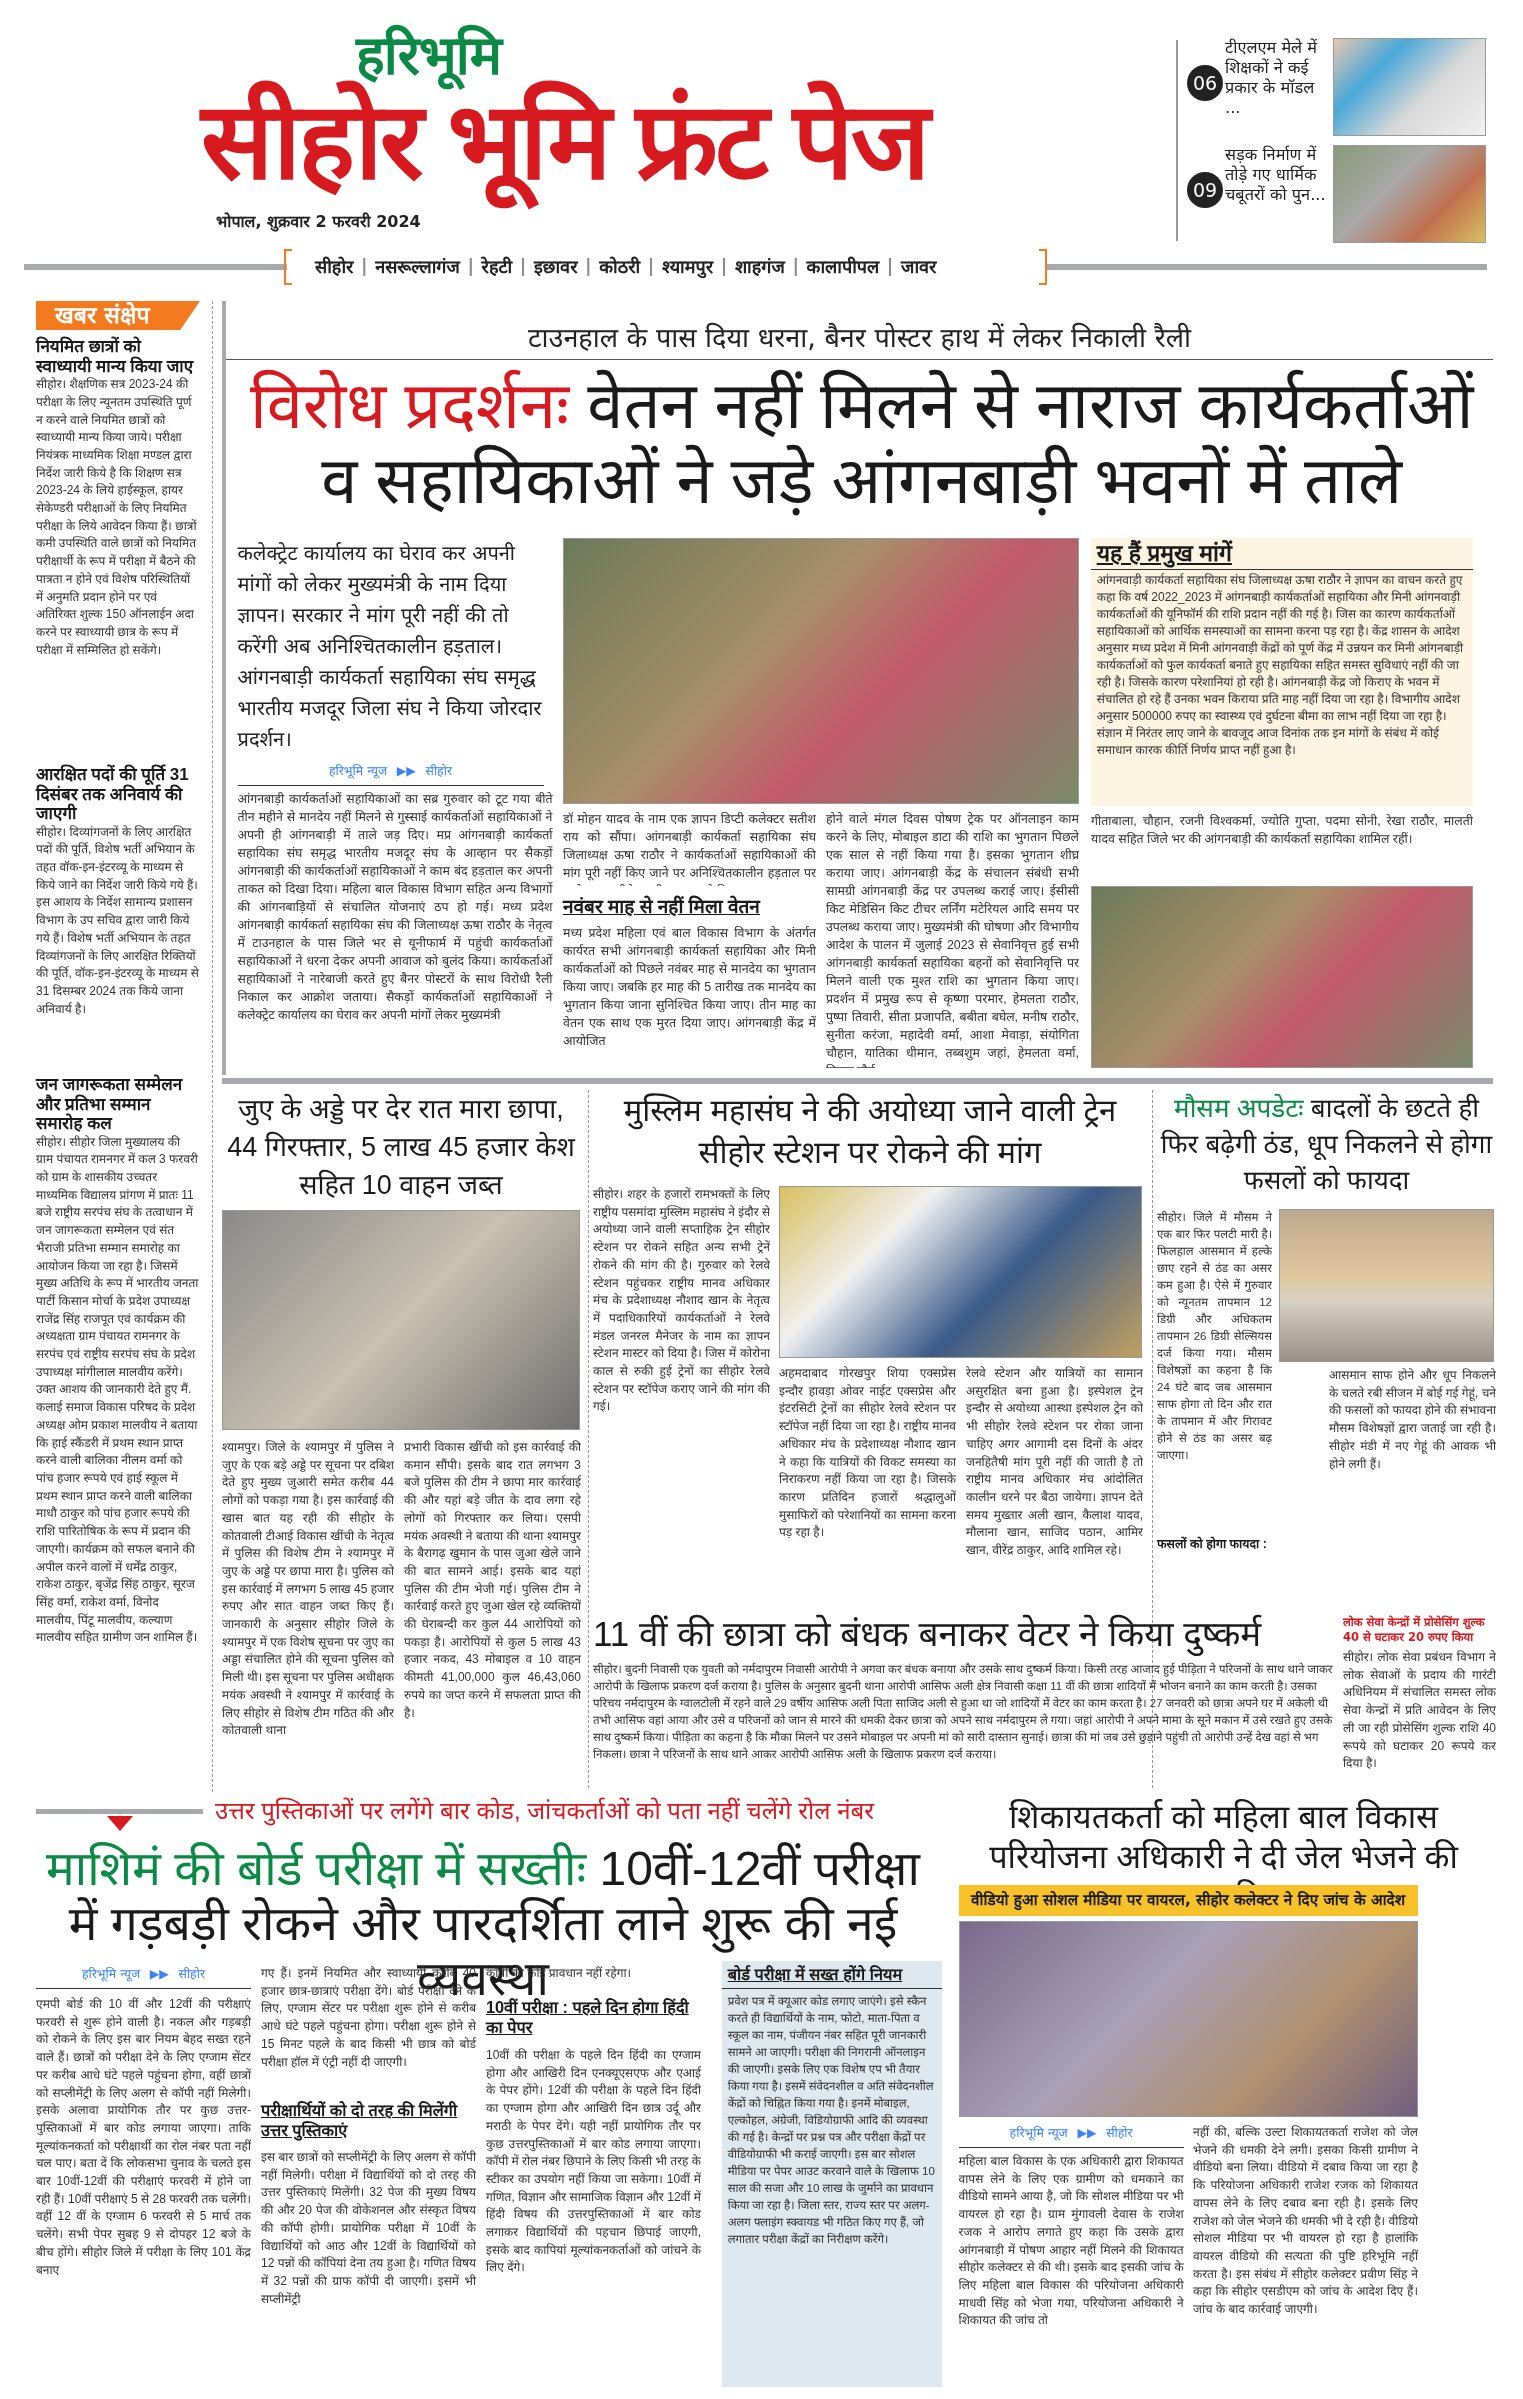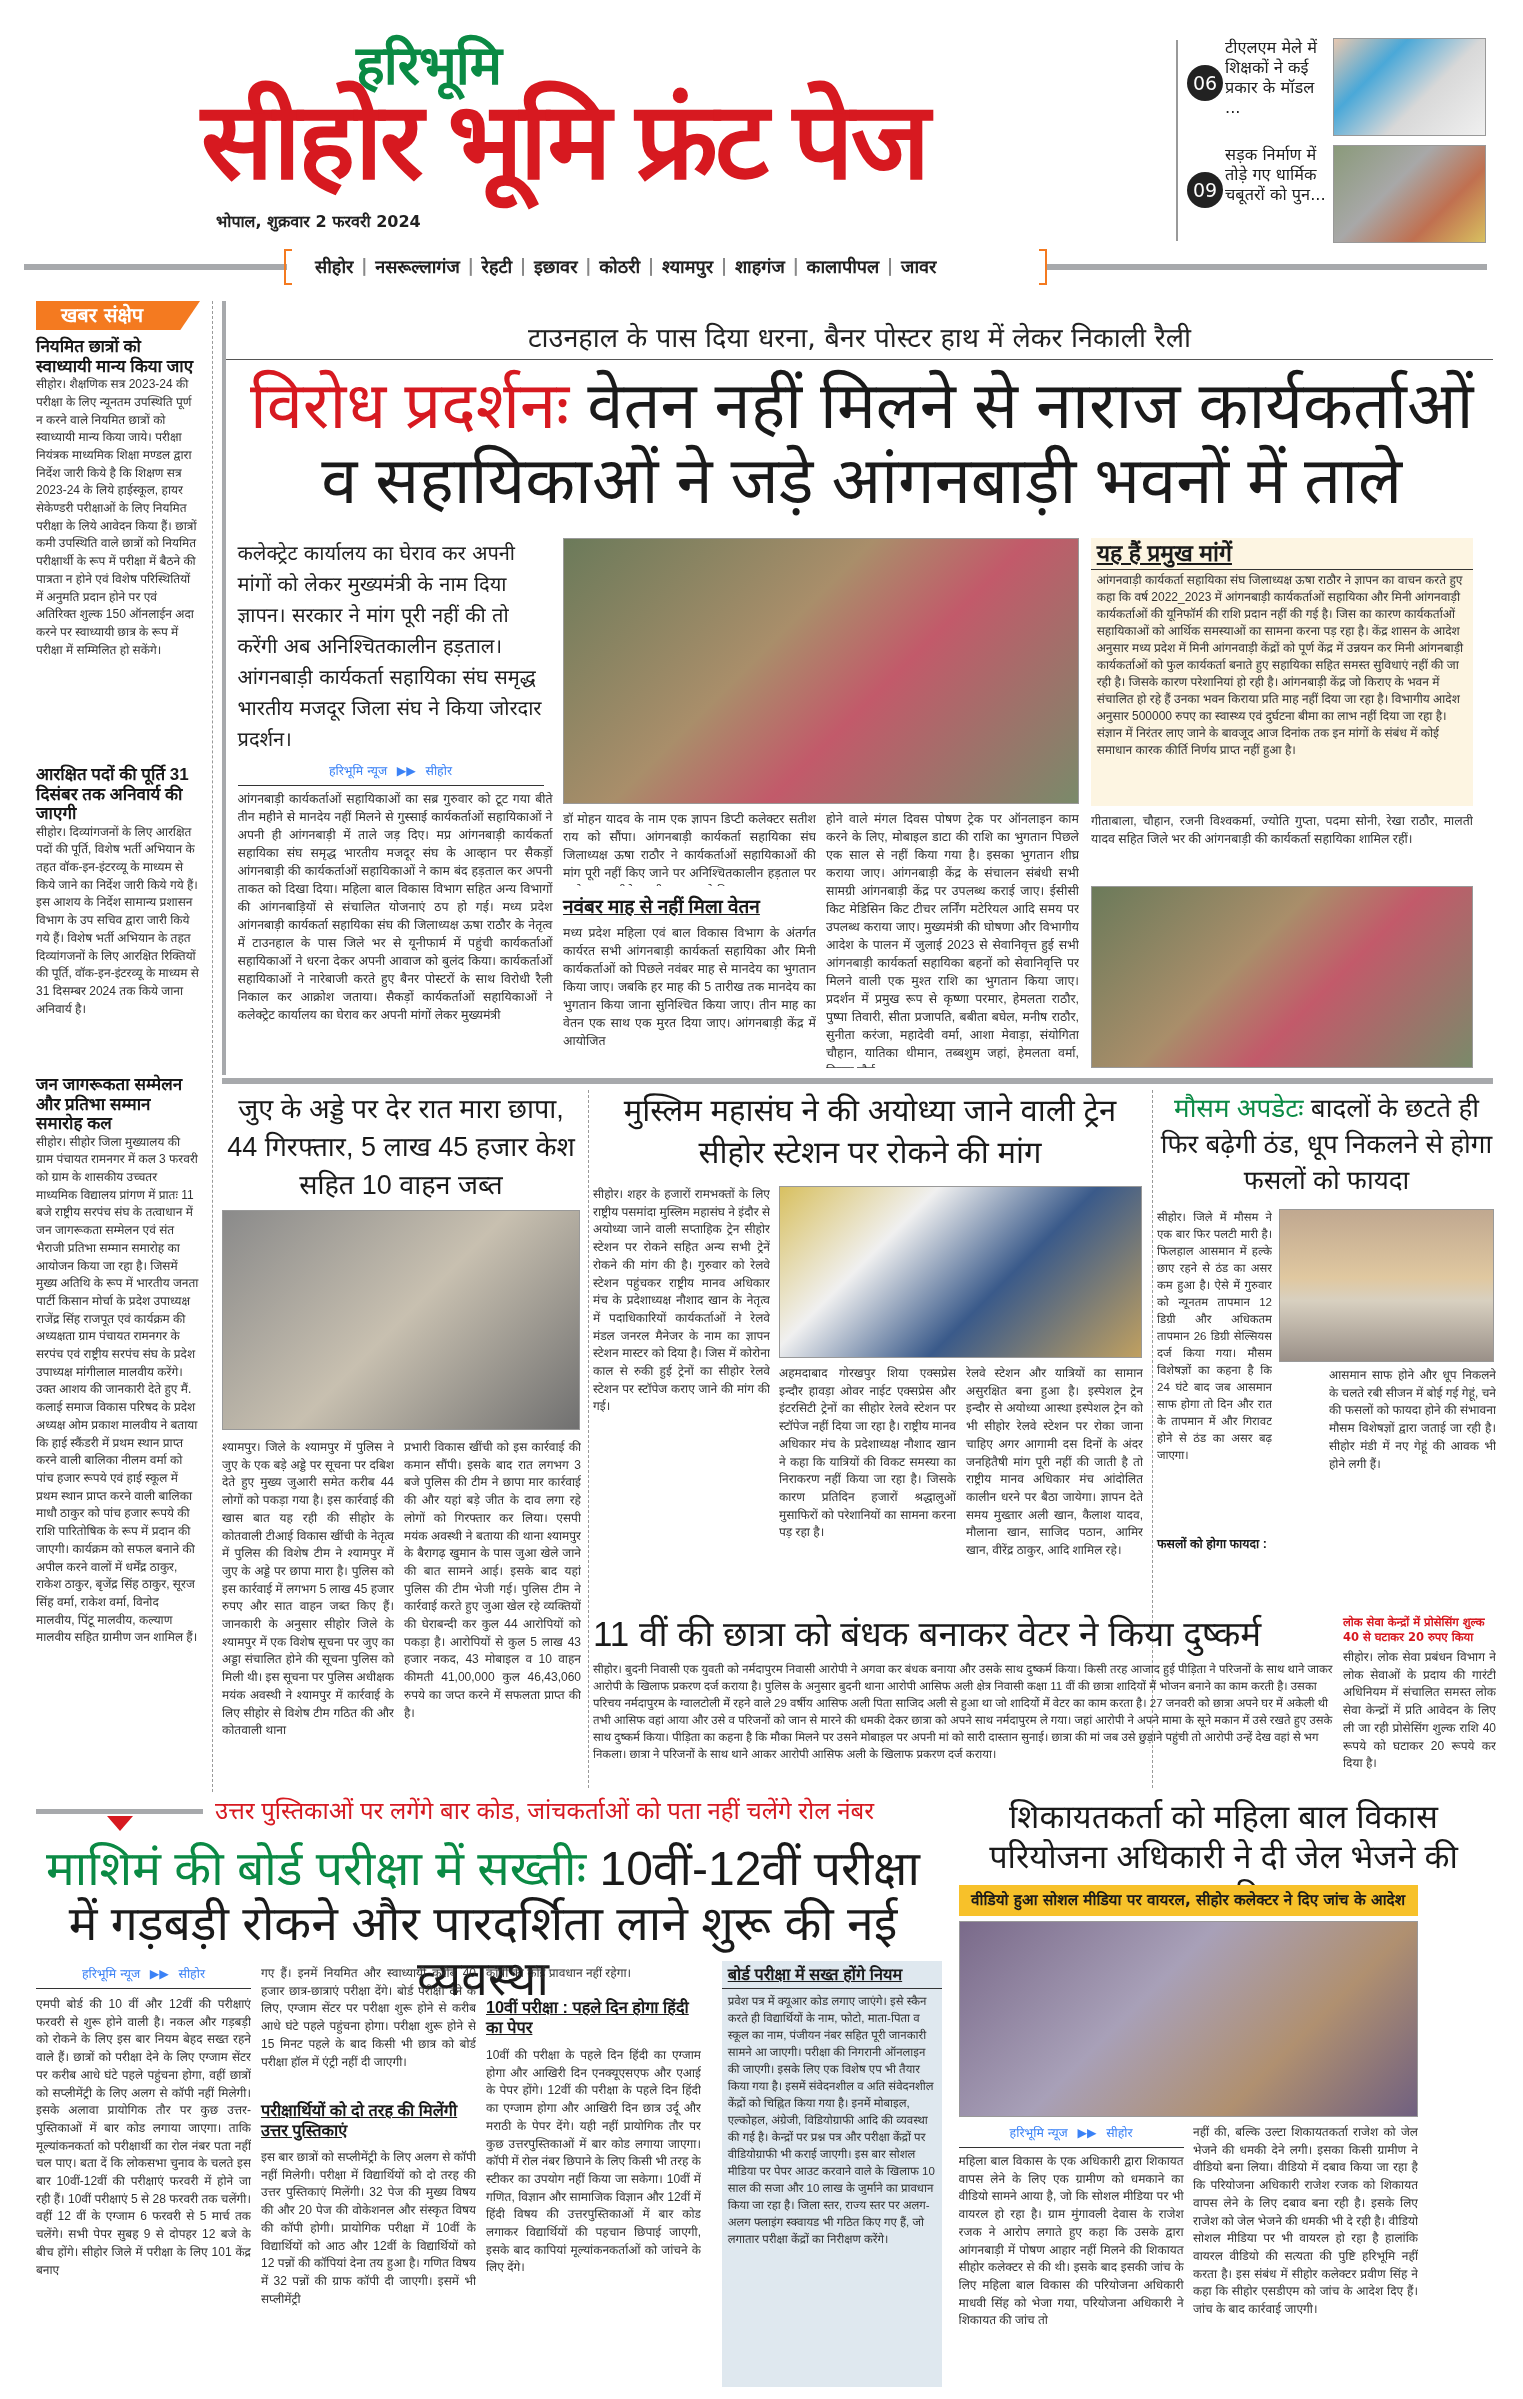--- a/index.html
+++ b/index.html
@@ -19,21 +19,21 @@
 .green{color:#0a8a44}
 .vline{position:absolute;border-left:1px dashed #999}
 .hrule{position:absolute;height:5.7px;background:#a7a9ac}
 .byline{font-size:12.4px;color:#3b82f6;text-align:center}
 .sub-hd{font-family:"Liberation Sans",sans-serif;font-weight:bold;font-size:19px;text-decoration:underline;color:#1a1a1a;line-height:1.2}
 </style>
 </head>
 <body>
 
 <div class="abs" style="left:0;top:0;width:1524px;height:287px">
-  <div class="abs hl green" style="left:356px;top:34px;font-size:54px;font-weight:bold;letter-spacing:-1px;color:#0a8a44">हरिभूमि</div>
+  <div class="abs hl green" style="left:356px;top:24px;font-size:54px;font-weight:bold;letter-spacing:-1px;color:#0a8a44">हरिभूमि</div>
   <div class="abs hl red" style="left:201px;top:80px;font-size:107px;font-weight:bold;letter-spacing:-2.9px;color:#d71920;white-space:nowrap">सीहोर भूमि फ्रंट पेज</div>
   <div class="abs" style="left:216px;top:210px;font-size:16px;font-weight:bold;color:#222">भोपाल, शुक्रवार 2 फरवरी 2024</div>
 
   <div class="hrule" style="left:24px;top:264px;width:263px"></div>
   <div class="abs" style="left:284px;top:249px;width:7.6px;height:36px;border:2.9px solid #f47a20;border-right:none"></div>
   <div class="abs" style="left:315px;top:250px;height:31px;display:flex;align-items:center;font-size:18px;font-weight:bold;color:#222;white-space:nowrap">
     <span>सीहोर</span>
       <span style="color:#888;margin:0 7.6px">|</span>
     <span>नसरूल्लागंज</span>
       <span style="color:#888;margin:0 7.6px">|</span>
@@ -62,21 +62,21 @@
   </div>
   <div class="abs" style="left:1187px;top:145px;width:306px;height:100px">
     <div class="abs" style="left:0;top:27px;width:36px;height:36px;border-radius:50%;background:#222;color:#fff;font-size:19px;line-height:36px;text-align:center">09</div>
     <div class="abs" style="left:38px;top:0;width:105px;font-size:16.3px;line-height:20px;color:#222">सड़क निर्माण में तोड़े गए धार्मिक चबूतरों को पुन...</div>
     <div class="abs photo street" style="left:146px;top:0;width:153px;height:98px"></div>
   </div>
 </div>
 
 <div class="abs" style="left:36px;top:301px;width:167px;height:1486px">
   <div class="abs" style="left:0;top:0;width:164px;height:29px;background:#f47a20;clip-path:polygon(0 0,100% 0,88% 100%,0 100%)">
-    <span style="display:block;color:#fff;font-weight:bold;font-size:20px;line-height:29px;padding-left:25px">खबर संक्षेप</span>
+    <span style="display:block;color:#fff;font-weight:bold;font-size:23px;line-height:29px;padding-left:19px">खबर संक्षेप</span>
   </div>
   <div class="abs" style="left:0;top:36px;width:164px">
     <div class="hl" style="font-size:17px">नियमित छात्रों को स्वाध्यायी मान्य किया जाए</div>
     <div class="body-txt" style="font-size:12px;line-height:17.7px;height:373px;text-align:left">सीहोर। शैक्षणिक सत्र 2023-24 की परीक्षा के लिए न्यूनतम उपस्थिति पूर्ण न करने वाले नियमित छात्रों को स्वाध्यायी मान्य किया जाये। परीक्षा नियंत्रक माध्यमिक शिक्षा मण्डल द्वारा निर्देश जारी किये है कि शिक्षण सत्र 2023-24 के लिये हाईस्कूल, हायर सेकेण्डरी परीक्षाओं के लिए नियमित परीक्षा के लिये आवेदन किया हैं। छात्रों कमी उपस्थिति वाले छात्रों को नियमित परीक्षार्थी के रूप में परीक्षा में बैठने की पात्रता न होने एवं विशेष परिस्थितियों में अनुमति प्रदान होने पर एवं अतिरिक्त शुल्क 150 ऑनलाईन अदा करने पर स्वाध्यायी छात्र के रूप में परीक्षा में सम्मिलित हो सकेंगे।</div>
   </div>
   <div class="abs" style="left:0;top:464px;width:164px">
     <div class="hl" style="font-size:17px">आरक्षित पदों की पूर्ति 31 दिसंबर तक अनिवार्य की जाएगी</div>
     <div class="body-txt" style="font-size:12px;line-height:17.7px;height:258px;text-align:left">सीहोर। दिव्यांगजनों के लिए आरक्षित पदों की पूर्ति, विशेष भर्ती अभियान के तहत वॉक-इन-इंटरव्यू के माध्यम से किये जाने का निर्देश जारी किये गये हैं। इस आशय के निर्देश सामान्य प्रशासन विभाग के उप सचिव द्वारा जारी किये गये हैं। विशेष भर्ती अभियान के तहत दिव्यांगजनों के लिए आरक्षित रिक्तियों की पूर्ति, वॉक-इन-इंटरव्यू के माध्यम से 31 दिसम्बर 2024 तक किये जाना अनिवार्य है।</div>
   </div>
   <div class="abs" style="left:0;top:774px;width:164px">

